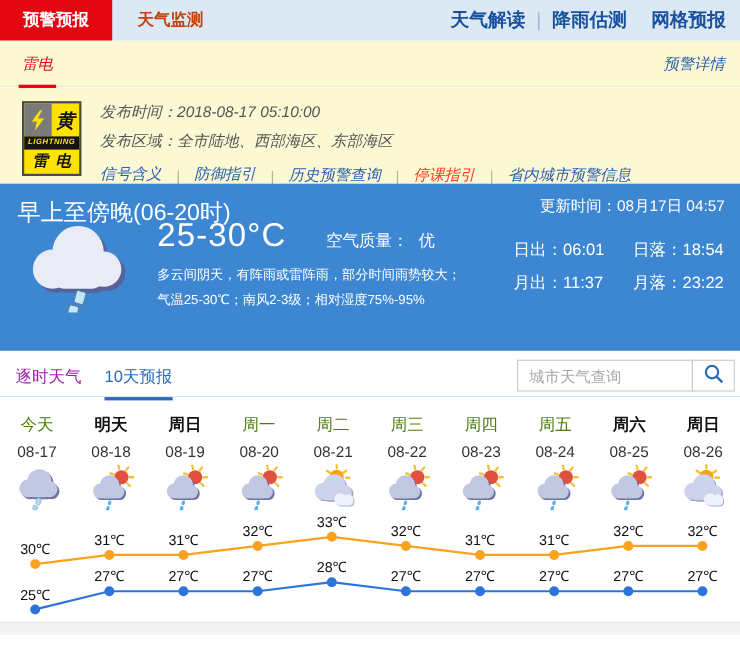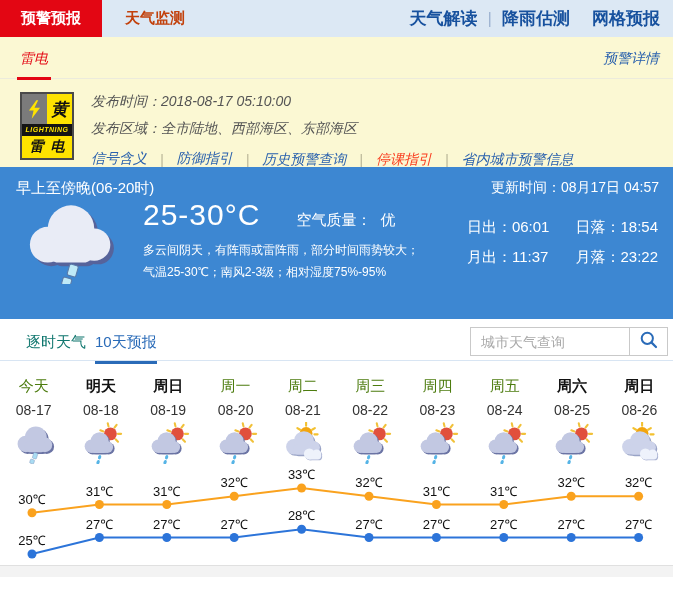--- a/index.html
+++ b/index.html
@@ -36,36 +36,36 @@
   .warn-info{margin-left:17px;font-size:14px;color:#555;}
   .info-line{margin-bottom:9px;line-height:18px;}
   .warn-links{margin-top:13px;display:flex;align-items:center;font-size:14px;white-space:nowrap;}
   .wl{color:#2a61ad;cursor:pointer;}
   .wl.dashed{border-bottom:1px dashed #7a9cc9;padding-bottom:1px;}
   .wl.red{color:#f93b1d;}
   .wl-sep{color:#b9b698;margin:0 13px;}
 
   
   .blue-panel{height:152px;background:#3d87d2;position:relative;color:#fff;}
-  .bp-period{position:absolute;left:16px;top:12px;font-size:15px;}
+  .bp-period{position:absolute;left:16px;top:12px;font-size:21px;}
   .bp-update{position:absolute;right:14px;top:12px;font-size:14px;}
   .big-icon{position:absolute;left:26px;top:33px;}
   .bp-main{position:absolute;left:143px;top:31px;width:340px;}
   .bp-temp-row{display:flex;align-items:baseline;}
   .bp-temp{font-size:30px;letter-spacing:1px;}
   .bp-aq{margin-left:36px;font-size:15px;}
   .bp-aq .aq-val{margin-left:9px;}
   .bp-desc{font-size:12px;line-height:22px;margin-top:7px;}
   .bp-sun{position:absolute;right:15px;top:51px;display:grid;grid-template-columns:auto auto;column-gap:26px;row-gap:11px;font-size:15px;}
 
   
   .tabbar{height:48px;position:relative;background:#fff;}
   .tabbar::after{content:"";position:absolute;left:0;right:0;top:41px;border-top:1px solid #d8e5f3;}
   .tab2{position:absolute;top:14px;font-size:15px;cursor:pointer;}
-  .tab2.hourly{left:26px;color:#0f766e;}
+  .tab2.hourly{left:14px;color:#a21caf;}
   .tab2.tenday{left:95px;color:#2a6bb8;padding-bottom:9px;border-bottom:3px solid #2a6bb8;z-index:1;}
   .search-box{position:absolute;right:5px;top:8px;display:flex;z-index:1;}
   .search-input{box-sizing:border-box;width:160px;height:29px;border:1px solid #c9c9c9;font-size:14px;padding:0 10px;color:#333;outline:none;font-family:"Liberation Sans",sans-serif;}
   .search-input::placeholder{color:#a9a9a9;}
   .search-btn{box-sizing:border-box;width:39px;height:29px;margin-left:-1px;background:#fff;border:1px solid #c9c9c9;display:flex;align-items:center;justify-content:center;cursor:pointer;padding:0;}
 
   
   .forecast{height:198px;position:relative;background:#fff;}
   .row-names{display:flex;padding-top:10px;height:17px;}
   .row-dates{display:flex;padding-top:8px;height:17px;}

